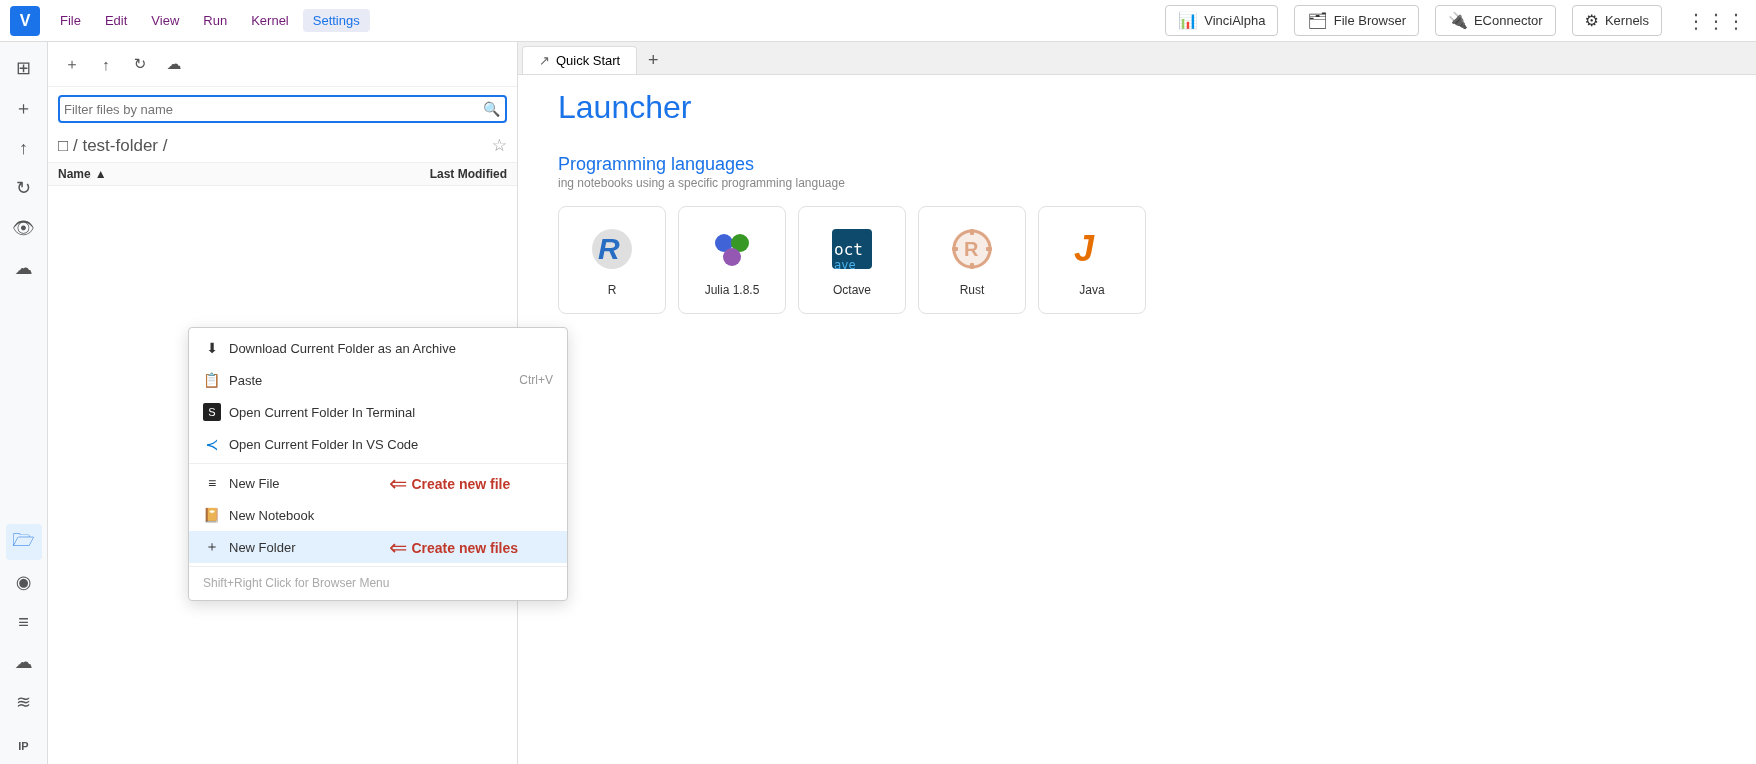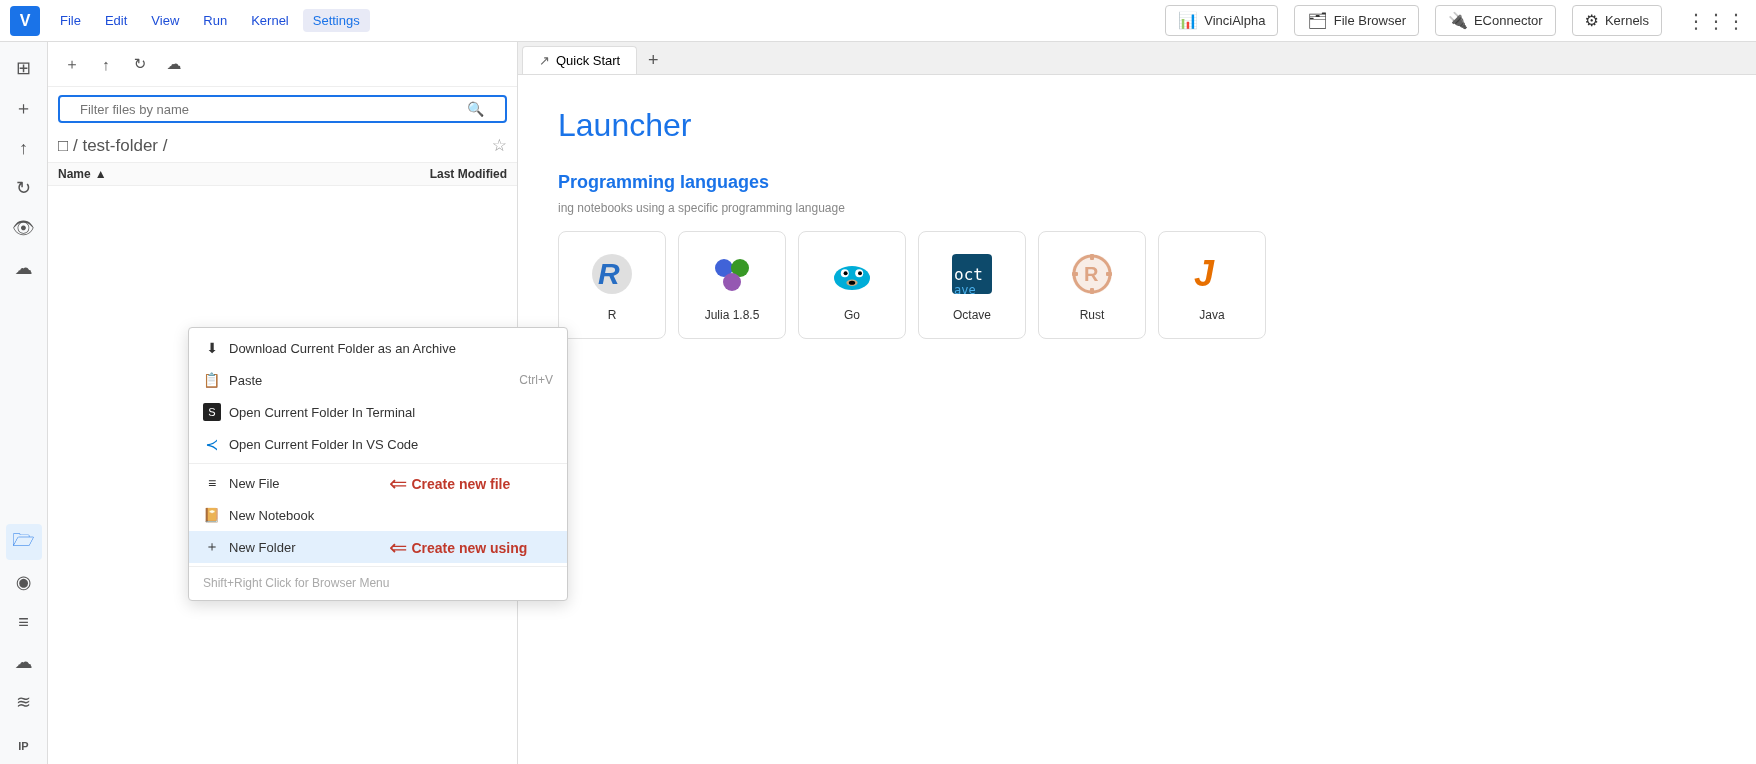--- a/index.html
+++ b/index.html
@@ -11,21 +11,21 @@
       background: #fff; border-bottom: 1px solid #ddd;
       padding: 0 10px; gap: 4px;
     }
     .menubar-logo {
       width: 30px; height: 30px; background: #1a73e8; border-radius: 4px;
       display: flex; align-items: center; justify-content: center;
       margin-right: 6px;
     }
     .menubar-logo span { color: #fff; font-size: 16px; font-weight: bold; }
     .menu-item {
-      padding: 4px 10px; cursor: pointer; border-radius: 4px; color: #1d4ed8; font-size: 13px;
+      padding: 4px 10px; cursor: pointer; border-radius: 4px; color: #701a75; font-size: 13px;
     }
     .menu-item.active { color: #1a73e8; background: #e8eaf6; }
     .menubar-right {
       margin-left: auto; display: flex; align-items: center; gap: 16px;
     }
     .top-btn {
       display: flex; align-items: center; gap: 6px;
       padding: 5px 12px; border-radius: 4px; cursor: pointer;
       font-size: 13px; color: #333; border: 1px solid #ccc; background: #fff;
     }
@@ -57,21 +57,21 @@
       display: flex; align-items: center; gap: 6px;
       padding: 8px 10px; border-bottom: 1px solid #eee;
     }
     .tb-btn {
       width: 28px; height: 28px; display: flex; align-items: center; justify-content: center;
       border-radius: 4px; cursor: pointer; color: #555; font-size: 15px;
     }
     .search-bar {
       display: flex; align-items: center;
       margin: 8px 10px; border: 2px solid #1a73e8; border-radius: 4px;
-      padding: 4px 20px; gap: 0;
+      padding: 4px 4px; gap: 0;
     }
     .search-input {
       border: none; outline: none; flex: 1; font-size: 13px; color: #555;
     }
     .search-icon { color: #555; font-size: 14px; }
     .breadcrumb {
       display: flex; align-items: center; justify-content: space-between;
       padding: 4px 10px 6px; font-size: 17px; color: #555;
     }
     .breadcrumb span { cursor: pointer; }
@@ -118,27 +118,27 @@
       font-size: 13px; margin-right: 2px; margin-left: 4px;
     }
     .tab .tab-icon { font-size: 13px; color: #666; }
     .tab-add {
       width: 28px; height: 28px; display: flex; align-items: center; justify-content: center;
       cursor: pointer; color: #555; font-size: 18px; border-radius: 4px;
     }
 
     
     .launcher {
-      padding: 32px 40px; overflow-y: auto; flex: 1;
+      padding: 14px 40px; overflow-y: auto; flex: 1;
     }
     .launcher-title {
       font-size: 32px; color: #1a73e8; font-weight: 300; margin-bottom: 28px;
     }
     .section-title {
-      font-size: 18px; color: #1a73e8; font-weight: 700; margin-bottom: 8px;
+      font-size: 18px; color: #1a73e8; font-weight: 400; margin-bottom: 1px;
     }
     .section-subtitle {
       font-size: 12px; color: #888; margin-bottom: 16px;
     }
     .lang-grid {
       display: flex; flex-wrap: wrap; gap: 12px; margin-bottom: 24px;
     }
     .lang-card {
       width: 108px; height: 108px; border: 1px solid #e0e0e0; border-radius: 8px;
       display: flex; flex-direction: column; align-items: center; justify-content: center;
@@ -263,21 +263,21 @@
         <span>New Notebook</span>
       </div>
 
       <div style="position:relative;">
         <div class="ctx-item highlighted">
           <span class="ctx-icon">＋</span>
           <span>New Folder</span>
         </div>
         <div style="position:absolute; top:4px; left:200px; display:flex; align-items:center; gap:4px; pointer-events:none; z-index:300;">
           <span style="color:#c0392b; font-size:22px;">⇐</span>
-          <span style="color:#c0392b; font-weight:bold; font-size:14px;">Create new using</span>
+          <span style="color:#c0392b; font-weight:bold; font-size:14px;">Create new files</span>
         </div>
       </div>
       <div class="ctx-separator"></div>
       <div class="ctx-hint">Shift+Right Click for Browser Menu</div>
     </div>
   </div>
 
   <div class="main-content">
 
     <div class="tabs-bar">
@@ -310,35 +310,20 @@
           <div class="lang-icon">
             <svg width="48" height="48" viewBox="0 0 48 48">
               <circle cx="16" cy="18" r="9" fill="#4063D8"></circle>
               <circle cx="32" cy="18" r="9" fill="#389826"></circle>
               <circle cx="24" cy="32" r="9" fill="#9558B2"></circle>
             </svg>
           </div>
           <span class="lang-label">Julia 1.8.5</span>
         </div>
 
-        <div class="lang-card">
-          <div class="lang-icon">
-            <svg width="48" height="48" viewBox="0 0 120 80">
-
-              <ellipse cx="60" cy="50" rx="45" ry="30" fill="#00ADD8"></ellipse>
-              <circle cx="42" cy="38" r="10" fill="#fff"></circle>
-              <circle cx="78" cy="38" r="10" fill="#fff"></circle>
-              <circle cx="44" cy="38" r="5" fill="#000"></circle>
-              <circle cx="80" cy="38" r="5" fill="#000"></circle>
-              <ellipse cx="60" cy="62" rx="14" ry="8" fill="#C9A882"></ellipse>
-              <ellipse cx="60" cy="62" rx="8" ry="5" fill="#000"></ellipse>
-            </svg>
-          </div>
-          <span class="lang-label">Go</span>
-        </div>
 
         <div class="lang-card">
           <div class="lang-icon">
             <svg width="48" height="48" viewBox="0 0 48 48">
               <rect x="4" y="4" width="40" height="40" rx="4" fill="#0D4A6B"></rect>
               <text x="6" y="30" font-size="16" fill="#fff" font-family="monospace">oct</text>
               <text x="6" y="44" font-size="12" fill="#4AAFEA" font-family="monospace">ave</text>
             </svg>
           </div>
           <span class="lang-label">Octave</span>

